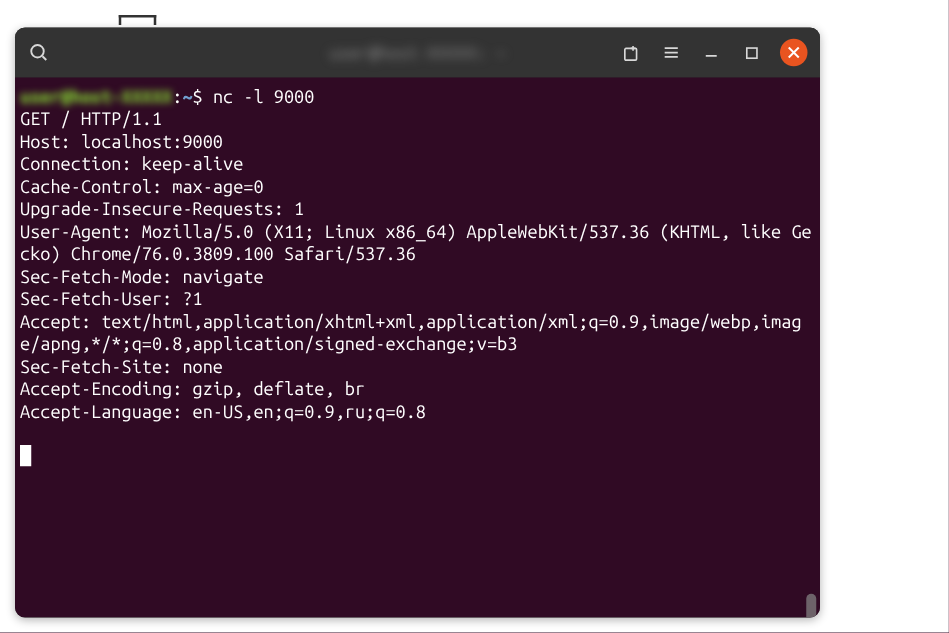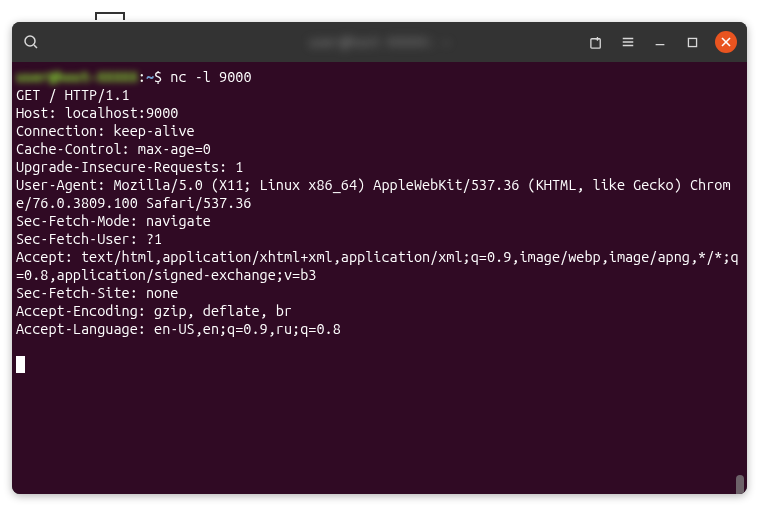--- a/index.html
+++ b/index.html
@@ -11,21 +11,21 @@
       background: #ffffff;
       font-family: 'Ubuntu Mono', 'DejaVu Sans Mono', monospace;
       width: 759px;
       height: 506px;
       position: relative;
     }
     .terminal-window {
       position: absolute;
       top: 22px;
       left: 12px;
-      width: 735px;
+      width: 644px;
       height: 472px;
       background: #2c2c2c;
       border-radius: 8px;
       overflow: hidden;
       box-shadow: 0 2px 8px rgba(0,0,0,0.3);
     }
     .title-bar {
       height: 40px;
       background: #333333;
       display: flex;

